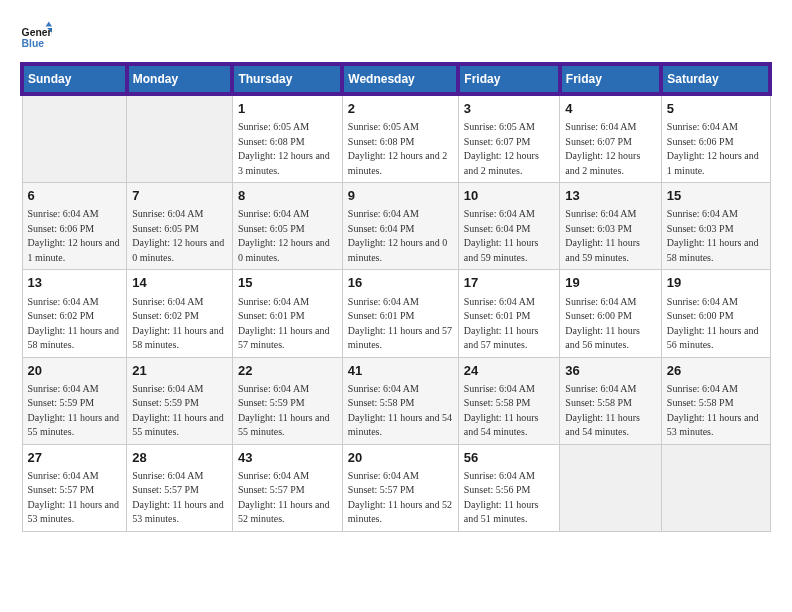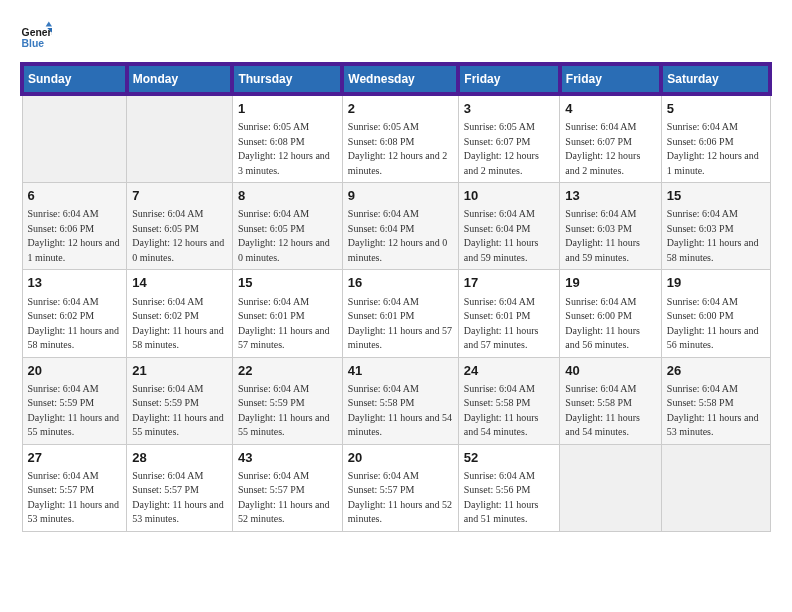--- a/index.html
+++ b/index.html
@@ -262,21 +262,21 @@
 Sunset: 5:58 PM
 Daylight: 11 hours and 54 minutes.</div>
         </td>
         <td>
           <span class="day-number">24</span>
           <div class="day-info" style="white-space: pre-line;">Sunrise: 6:04 AM
 Sunset: 5:58 PM
 Daylight: 11 hours and 54 minutes.</div>
         </td>
         <td>
-          <span class="day-number">40</span>
+          <span class="day-number">36</span>
           <div class="day-info" style="white-space: pre-line;">Sunrise: 6:04 AM
 Sunset: 5:58 PM
 Daylight: 11 hours and 54 minutes.</div>
         </td>
         <td>
           <span class="day-number">26</span>
           <div class="day-info" style="white-space: pre-line;">Sunrise: 6:04 AM
 Sunset: 5:58 PM
 Daylight: 11 hours and 53 minutes.</div>
         </td>
@@ -300,21 +300,21 @@
 Sunset: 5:57 PM
 Daylight: 11 hours and 52 minutes.</div>
         </td>
         <td>
           <span class="day-number">20</span>
           <div class="day-info" style="white-space: pre-line;">Sunrise: 6:04 AM
 Sunset: 5:57 PM
 Daylight: 11 hours and 52 minutes.</div>
         </td>
         <td>
-          <span class="day-number">52</span>
+          <span class="day-number">56</span>
           <div class="day-info" style="white-space: pre-line;">Sunrise: 6:04 AM
 Sunset: 5:56 PM
 Daylight: 11 hours and 51 minutes.</div>
         </td>
         <td class="empty-cell"></td>
         <td class="empty-cell"></td>
       </tr>
     </tbody>
 </table>
 

